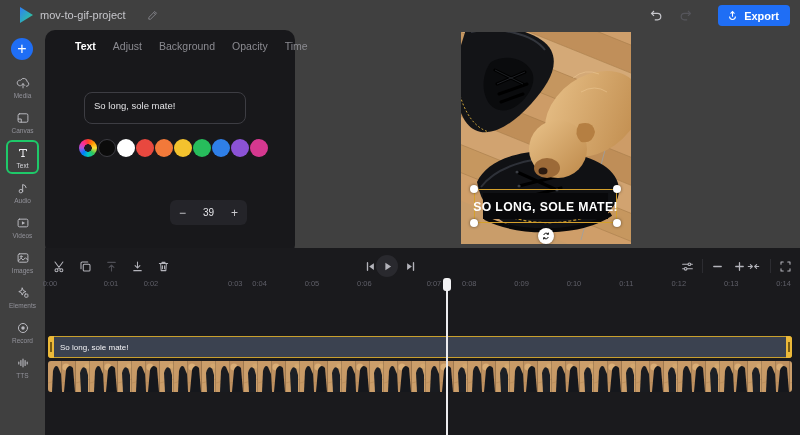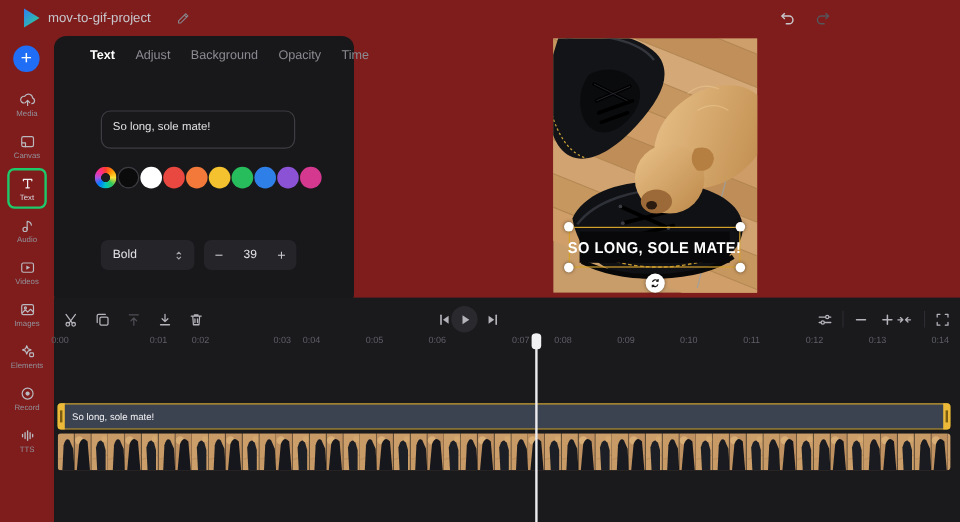--- a/index.html
+++ b/index.html
@@ -1,16 +1,16 @@
 <!DOCTYPE html>
 <html><head>
 <meta charset="utf-8">
 <style>
   html,body{margin:0;padding:0;background:#0c0c0e;}
-  .app{position:relative;width:800px;height:435px;background:#7f1d1d;overflow:hidden;
+  .app{position:relative;width:800px;height:435px;background:#404040;overflow:hidden;
        font-family:"Liberation Sans",sans-serif;color:#ddd;-webkit-font-smoothing:antialiased;}
   svg{display:block}
   
   .topbar{position:absolute;left:0;top:0;width:800px;height:30px;}
   .logo{position:absolute;left:16px;top:5px;width:20px;height:20px;}
   .proj-title{position:absolute;left:40px;top:0;height:30px;line-height:30px;font-size:11px;color:#c6c6cb;}
   .rename{position:absolute;left:146px;top:8px;width:14px;height:14px;color:#86868c;cursor:pointer;}
   .undo,.redo{position:absolute;top:7px;width:16px;height:16px;color:#c7c7cc;cursor:pointer;}
   .undo{left:648px;} .redo{left:678px;color:#55555b;}
   .export-btn{position:absolute;right:10px;top:5px;height:21px;padding:0 11px 0 8px;border:none;border-radius:4px;
@@ -113,20 +113,27 @@
         <path d="M4.5 8H12a4 4 0 1 1 0 8H8.5"></path>
           <path d="M7.5 5L4.5 8l3 3"></path>
         </svg>
     </span>
     <span class="redo">
       <svg viewBox="0 0 20 20" fill="none" stroke="currentColor" stroke-width="1.5">
         <path d="M15.5 8H8a4 4 0 1 0 0 8h3.5"></path>
           <path d="M12.5 5l3 3-3 3"></path>
         </svg>
     </span>
+    <button class="export-btn" style="background: rgb(31, 110, 245);">
+      <svg viewBox="0 0 20 20" fill="none" stroke="#fff" stroke-width="1.6">
+        <path d="M10 12V4.5M7 7l3-3 3 3"></path>
+          <path d="M5.5 11.5a4.5 4.5 0 0 0 9 0"></path>
+        </svg>
+      <span>Export</span>
+    </button>
   </header>
 
   <aside class="sidebar">
     <button class="add-btn" style="background: rgb(31, 110, 245);">+</button>
     <nav class="side-items" id="side-items">
         <div class="side-item" style="--hl:#1ec969">
     <span class="sicon">
             <svg viewBox="0 0 20 20" fill="none" stroke="currentColor" stroke-width="1.4" stroke-linecap="round" stroke-linejoin="round">
               <path d="M6 14a4 4 0 1 1 .6-7.9A5 5 0 0 1 16 8.2 3.4 3.4 0 0 1 15 14.8"></path>
               <path d="M10 17v-6m-2.6 2.6L10 11l2.6 2.6"></path>
@@ -222,28 +229,20 @@
         <span class="swatch" style="background: rgb(11, 11, 11); border: 1px solid rgb(60, 60, 66);"></span>
         <span class="swatch" style="background: rgb(255, 255, 255);"></span>
         <span class="swatch" style="background: rgb(232, 72, 63);"></span>
         <span class="swatch" style="background: rgb(242, 121, 58);"></span>
         <span class="swatch" style="background: rgb(243, 194, 46);"></span>
         <span class="swatch" style="background: rgb(39, 189, 92);"></span>
         <span class="swatch" style="background: rgb(47, 127, 232);"></span>
         <span class="swatch" style="background: rgb(139, 82, 214);"></span>
         <span class="swatch" style="background: rgb(213, 56, 143);"></span>
       </div>
-    <div class="select weight-select">
-      <span>Bold</span>
-      <span class="chev">
-        <svg viewBox="0 0 20 20" fill="none" stroke="currentColor" stroke-width="1.8">
-          <path d="M6.5 8L10 4.5 13.5 8M6.5 12l3.5 3.5L13.5 12"></path>
-          </svg>
-      </span>
-    </div>
     <div class="stepper">
       <button>−</button>
       <span class="size-val">39</span>
       <button>+</button>
     </div>
   </section>
 
   <section class="preview">
     <svg viewBox="0 0 170 212" width="170" height="212">
       <defs>
@@ -412,22 +411,22 @@
               <path d="M4 7V4h3M13 4h3v3M16 13v3h-3M7 16H4v-3"></path>
             </svg>
           </span>
         </button>
       </div>
     <span class="tdiv" style="left:657px;"></span>
     <span class="tdiv" style="left:725px;"></span>
 
     <div class="ruler" id="ruler">
         <span class="rlabel" style="left: 5px;">0:00</span>
-        <span class="rlabel" style="left: 75px; padding-left: 24px;">0:01</span>
-        <span class="rlabel" style="left: 122px;">0:02</span>
+        <span class="rlabel" style="left: 54px; padding-left: 24px;">0:01</span>
+        <span class="rlabel" style="left: 106px;">0:02</span>
         <span class="rlabel" style="left: 162.2px; margin-left: 28px;">0:03</span>
         <span class="rlabel" style="left: 214.6px;">0:04</span>
         <span class="rlabel" style="left: 267px;">0:05</span>
         <span class="rlabel" style="left: 319.4px;">0:06</span>
         <span class="rlabel" style="left: 389px; text-align: center;">0:07</span>
         <span class="rlabel" style="left: 424.2px;">0:08</span>
         <span class="rlabel" style="left: 476.6px;">0:09</span>
         <span class="rlabel" style="left: 529px;">0:10</span>
         <span class="rlabel" style="left: 581.4px;">0:11</span>
         <span class="rlabel" style="left: 633.8px;">0:12</span>

